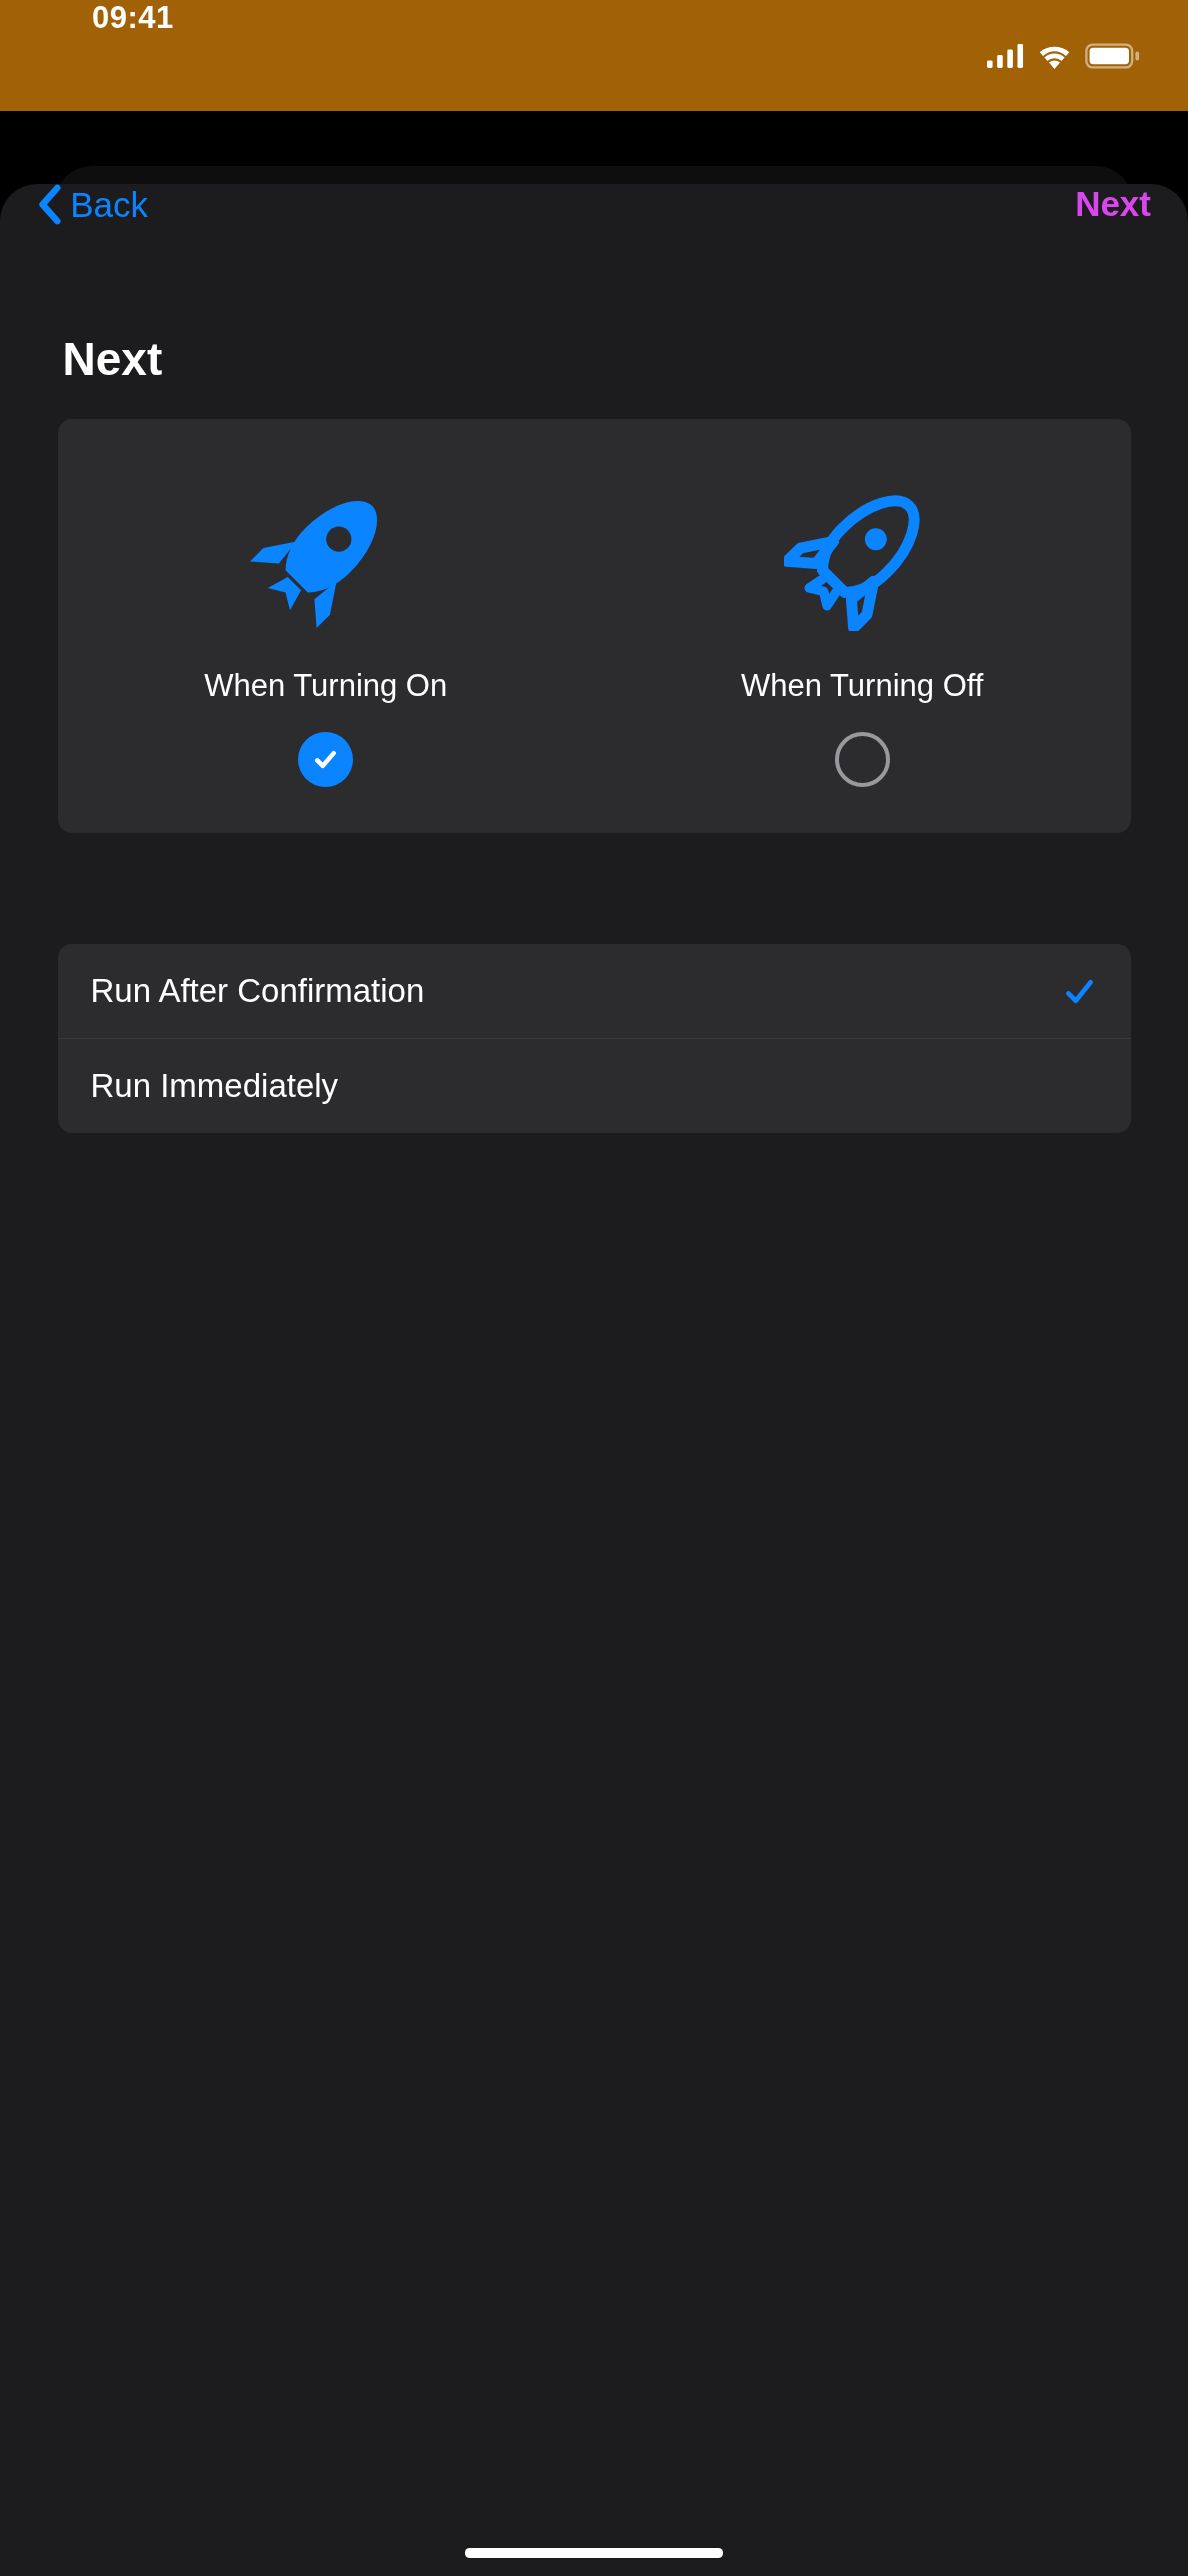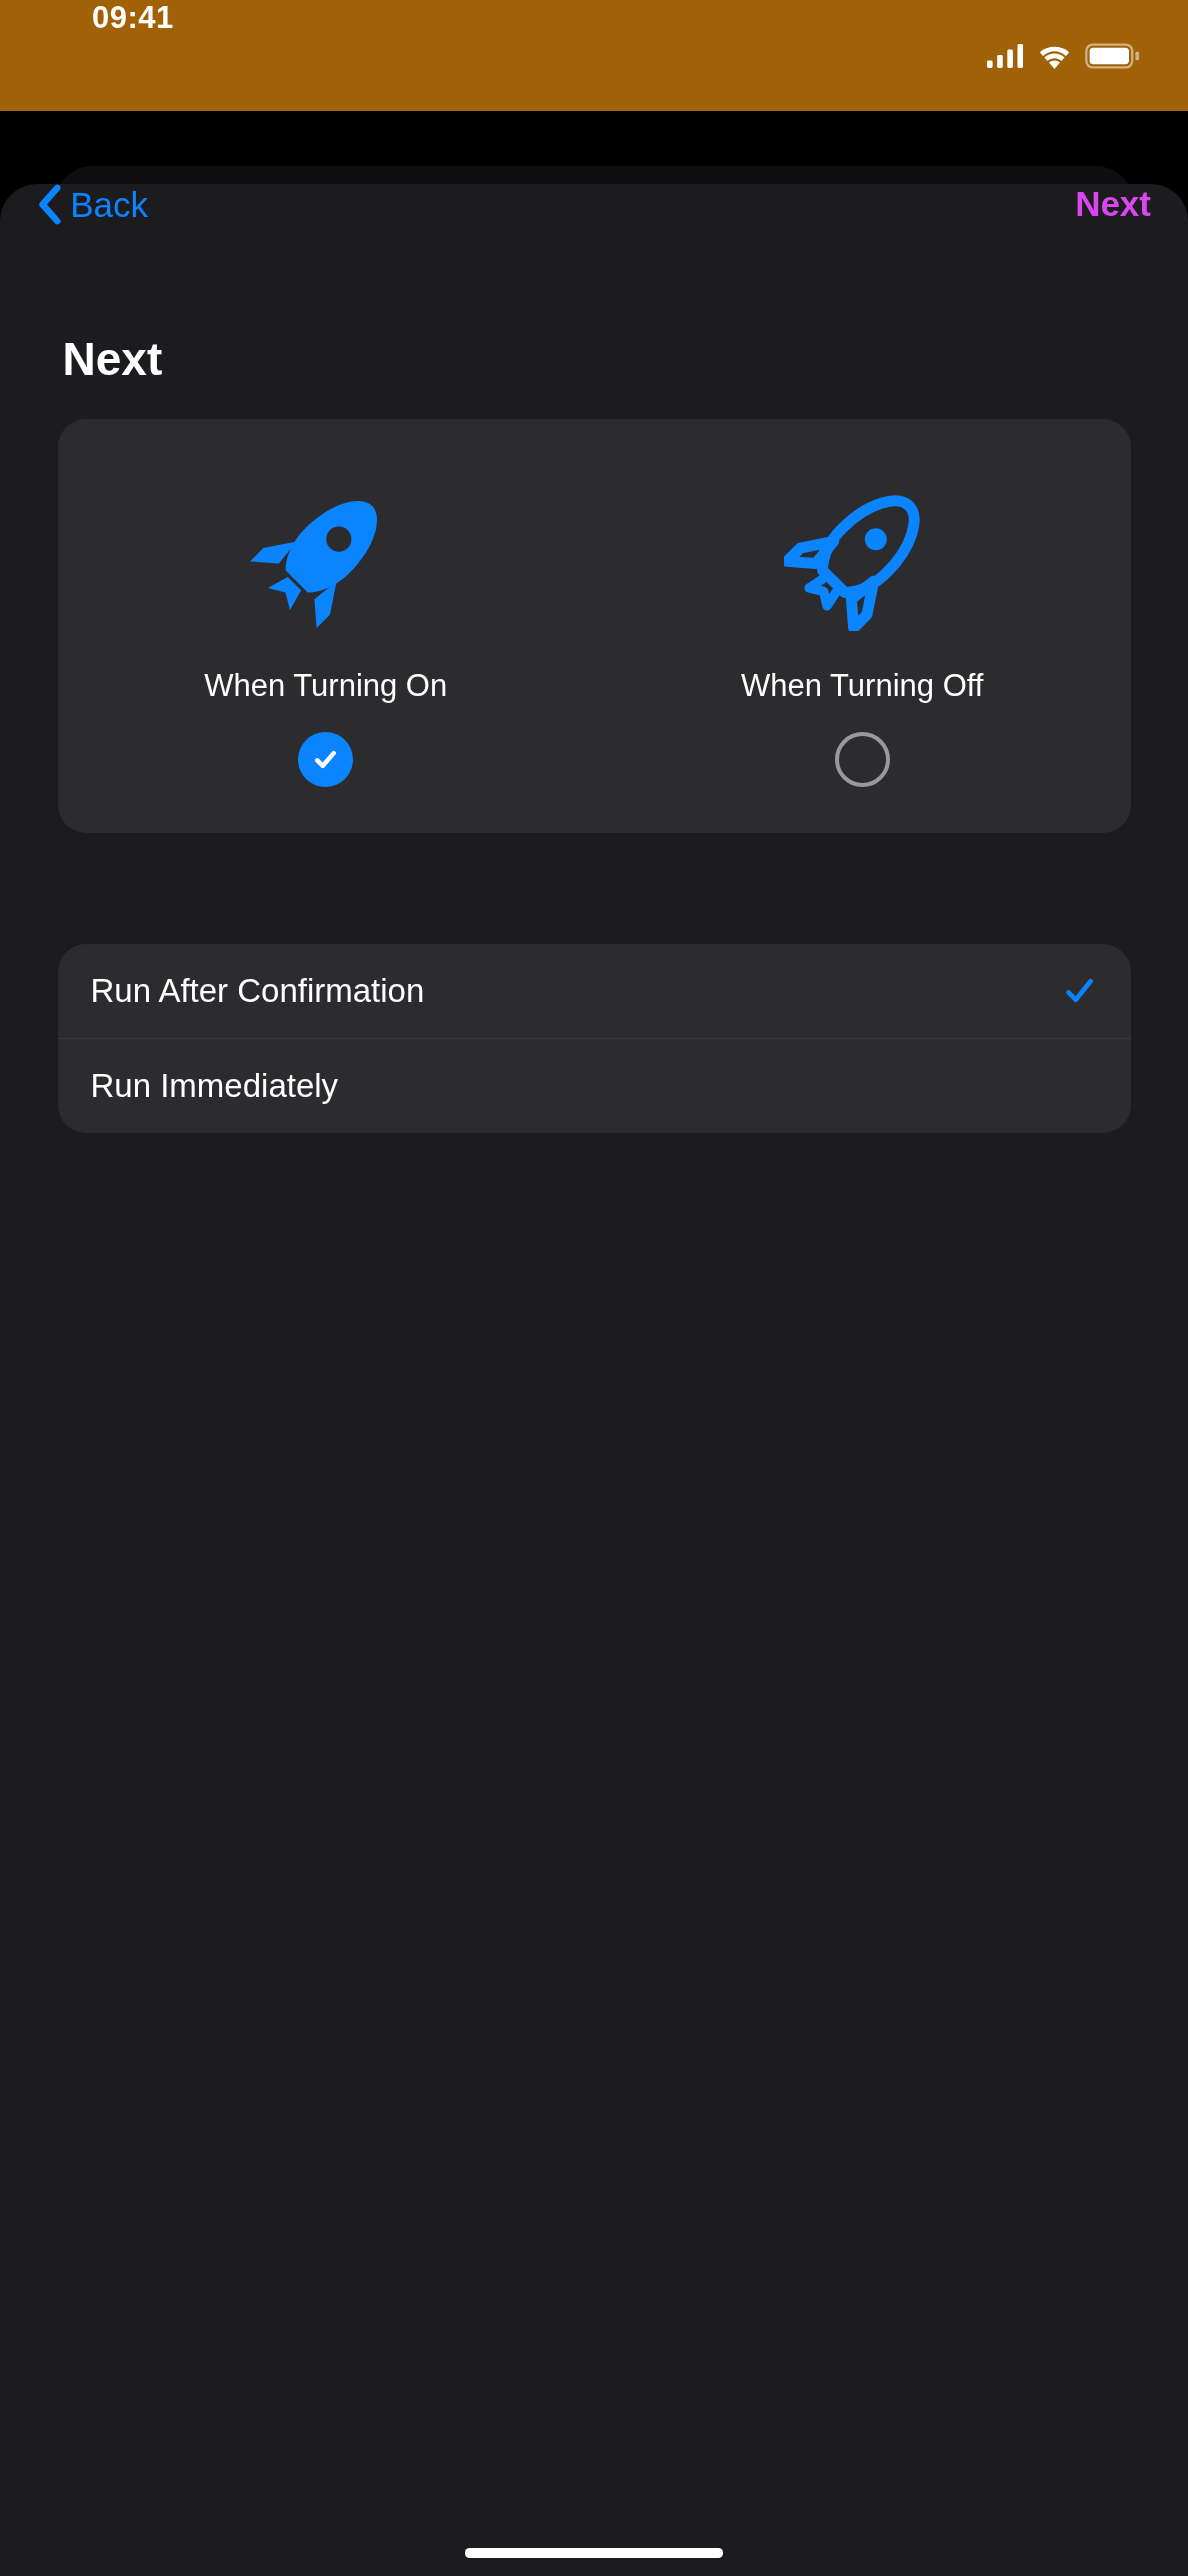--- a/index.html
+++ b/index.html
@@ -76,21 +76,21 @@
     .content {
       padding: 28px 29.5px 0 29.5px;
     }
     .section-title {
       font-size: 46px;
       font-weight: 700;
       margin: 0 33px 33px 33px;
     }
     .card {
       background: #2c2c2e;
-      border-radius: 28px;
+      border-radius: 14px;
       margin: 0 28px;
     }
     .when-options {
       display: flex;
       padding: 46px 0;
     }
     .when-option {
       flex: 1;
       display: flex;
       flex-direction: column;
@@ -123,21 +123,21 @@
     .check-circle.unselected {
       border: 4.6px solid #98989d;
     }
     .list-card {
       margin-top: 111px;
     }
     .list-row {
       padding: 28px 33px;
       display: flex;
       justify-content: space-between;
-      align-items: flex-start;
+      align-items: center;
       border-bottom: 0.9px solid #3a3a3c;
     }
     .list-row:last-child {
       border-bottom: none;
     }
     .list-label {
       font-size: 33px;
       font-weight: 400;
       color: #fff;
     }

